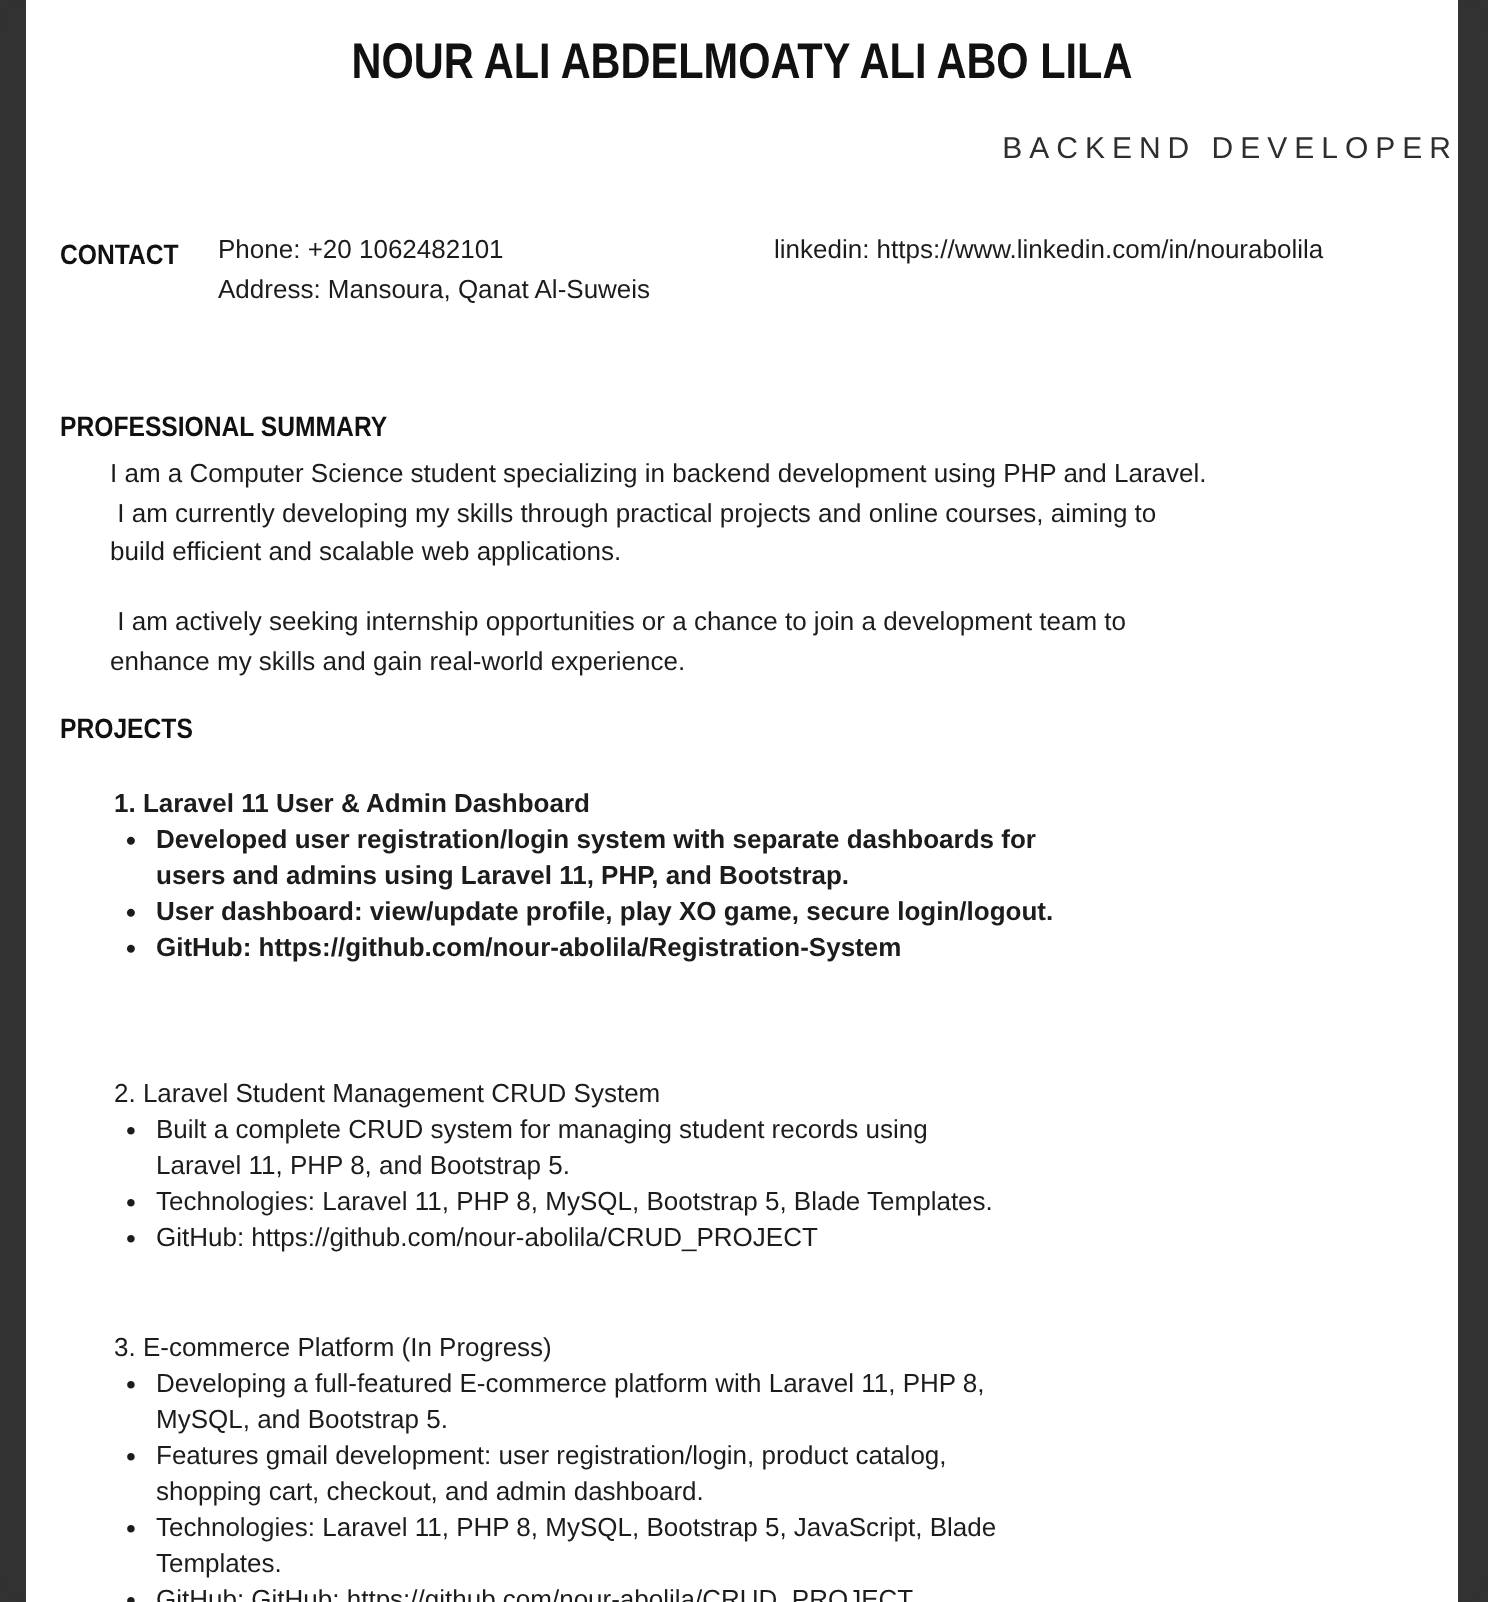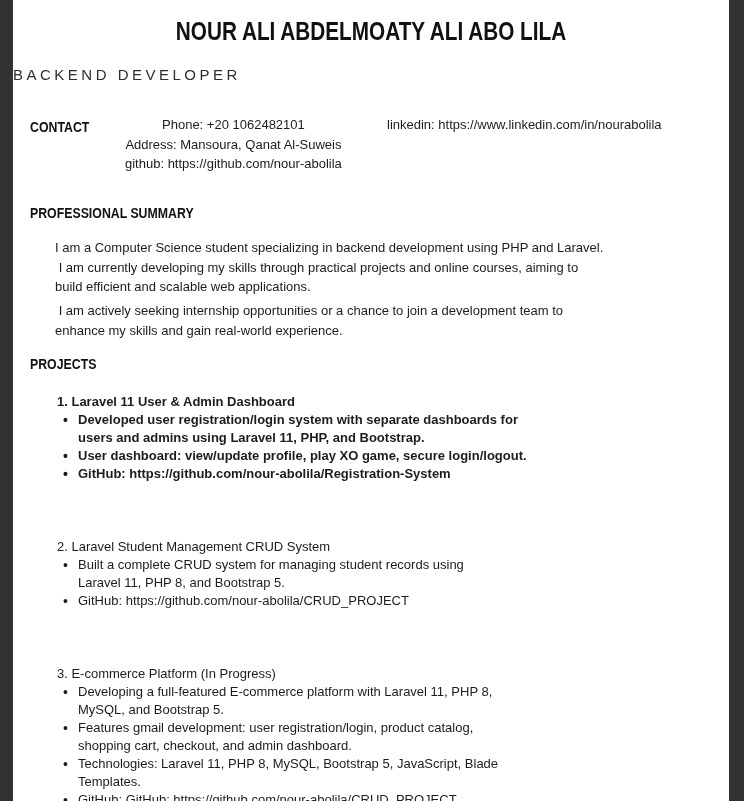--- a/index.html
+++ b/index.html
@@ -27,52 +27,52 @@
     text-align: center;
     font-size: 25px; font-weight: bold; color: #111;
     letter-spacing: 0px;
     transform: scaleX(0.83);
     transform-origin: 50% 50%;
     white-space: nowrap;
     line-height: 30px;
   }
   .role {
     position: absolute; top: 65px; left: 0; right: 0;
-    text-align: left;
+    text-align: right;
     font-size: 15px; color: #2e2e2e;
     letter-spacing: 3.5px;
     line-height: 19px;
   }
 
   
   .sec-h {
     position: absolute; left: 17px;
     font-size: 14px; font-weight: bold; color: #111;
     transform: scaleX(0.88);
     transform-origin: 0 50%;
     white-space: nowrap;
     line-height: 18px;
   }
 
   
   .contact { position: absolute; top: 115px; left: 0; right: 0; }
   .contact .sec-h { top: 3px; }
   .c-col { position: absolute; top: 0; font-size: 13px; line-height: 19.5px; }
   .c-col div { white-space: pre-wrap; }
-  .c-col.c1 { left: 112px; text-align: center; }
+  .c-col.c1 { left: 96px; }
   .c-col.c2 { left: 374px; }
 
   
   .sum-h  { top: 204px; }
   .para {
     position: absolute; left: 42px; width: 648px;
     font-size: 13px; line-height: 19.5px;
     white-space: pre-wrap;
   }
-  .para.p1 { top: 238px; }
+  .para.p1 { top: 227px; }
   .para.p2 { top: 301px; }
 
   
   .proj-h { top: 355px; }
   .project { position: absolute; left: 44px; width: 630px; font-size: 13px; }
   .project.pr1 { top: 393px; font-weight: bold; }
   .project.pr2 { top: 538px; }
   .project.pr3 { top: 665px; }
   .proj-title { line-height: 18px; }
   .project ul { margin: 0; padding: 0; list-style: none; }
@@ -116,21 +116,20 @@
   <div class="page">
 
     <h1 class="name">NOUR ALI ABDELMOATY ALI ABO LILA</h1>
     <div class="role">BACKEND DEVELOPER</div>
 
     <div class="contact">
       <div class="sec-h">CONTACT</div>
       <div class="c-col c1">
         <div>Phone: +20 1062482101</div>
         <div>Address: Mansoura, Qanat Al-Suweis</div>
-        <div>github: https://github.com/nour-abolila</div>
       </div>
       <div class="c-col c2">
         <div>linkedin: https://www.linkedin.com/in/nourabolila</div>
       </div>
     </div>
 
     <div class="sec-h sum-h">PROFESSIONAL SUMMARY</div>
     <div class="para p1">I am a Computer Science student specializing in backend development using PHP and Laravel.
  I am currently developing my skills through practical projects and online courses, aiming to
 build efficient and scalable web applications.</div>
@@ -147,20 +146,21 @@
         <li><span class="btxt">User dashboard: view/update profile, play XO game, secure login/logout.</span></li>
         <li><span class="btxt">GitHub: https://github.com/nour-abolila/Registration-System</span></li>
       </ul>
     </div>
 
     <div class="project pr2">
       <div class="proj-title">2. Laravel Student Management CRUD System</div>
       <ul>
         <li><span class="btxt">Built a complete CRUD system for managing student records using
 Laravel 11, PHP 8, and Bootstrap 5.</span></li>
+        <li><span class="btxt">Technologies: Laravel 11, PHP 8, MySQL, Bootstrap 5, Blade Templates.</span></li>
         <li><span class="btxt">GitHub: https://github.com/nour-abolila/CRUD_PROJECT</span></li>
       </ul>
     </div>
 
     <div class="project pr3">
       <div class="proj-title">3. E-commerce Platform (In Progress)</div>
       <ul>
         <li><span class="btxt">Developing a full-featured E-commerce platform with Laravel 11, PHP 8,
 MySQL, and Bootstrap 5.</span></li>
         <li><span class="btxt">Features gmail development: user registration/login, product catalog,

